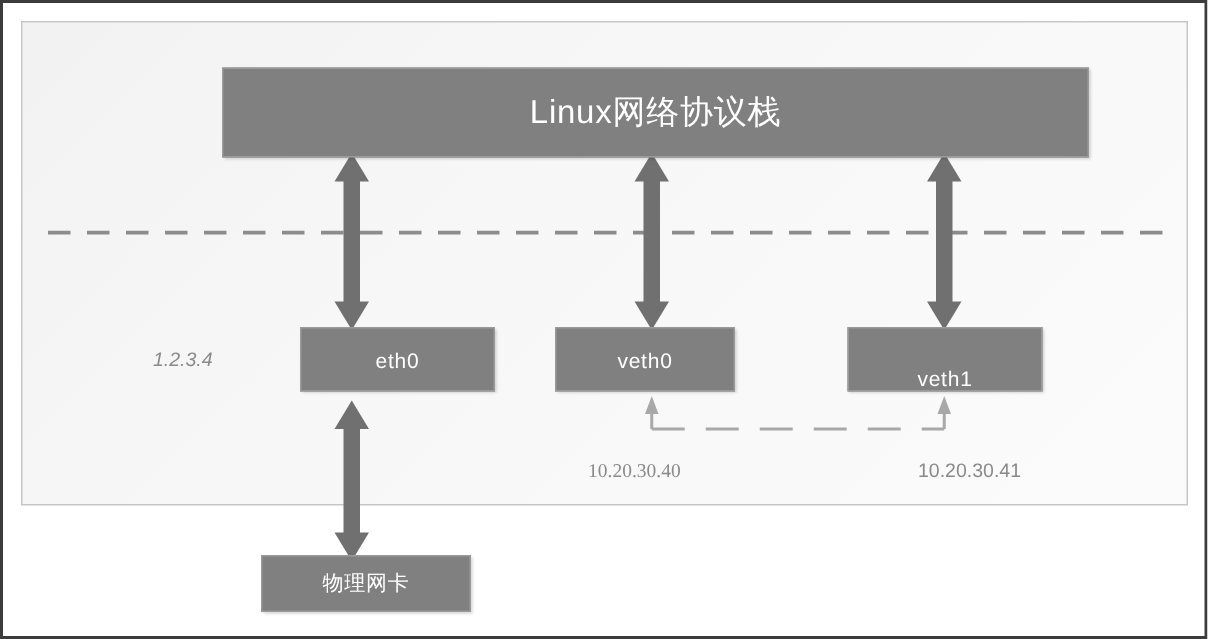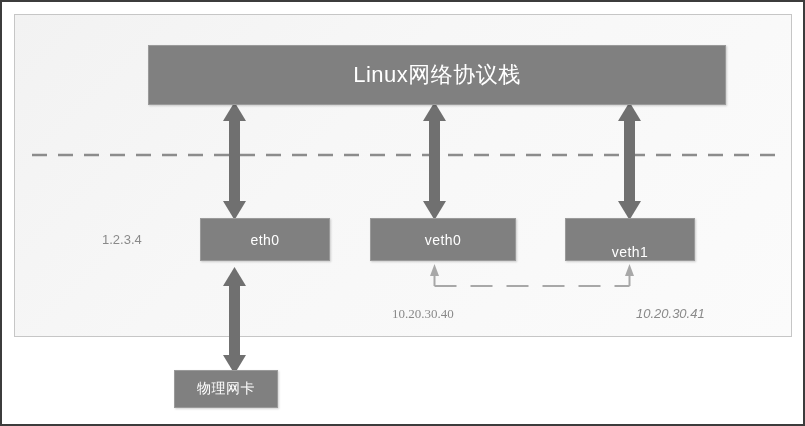--- a/index.html
+++ b/index.html
@@ -43,33 +43,33 @@
     letter-spacing: 0.5px;
   }
   #stack-box {
     left: 146px;
     top: 43px;
     width: 578px;
     height: 60px;
     font-size: 22px;
   }
   #eth0-box   { left: 168px; top: 216px; width: 130px; height: 43px; font-size: 14px; margin-left: 30px; }
-  #veth0-box  { left: 368px; top: 216px; width: 146px; height: 43px; font-size: 14px; }
+  #veth0-box  { left: 368px; top: 216px; width: 120px; height: 43px; font-size: 14px; }
   #veth1-box  { left: 563px; top: 216px; width: 130px; height: 43px; font-size: 14px; align-items: flex-end; }
-  #nic-box    { left: 172px; top: 368px; width: 104px; height: 38px; font-size: 14px; }
+  #nic-box    { left: 172px; top: 368px; width: 140px; height: 38px; font-size: 14px; }
 
   .vlabel {
     position: absolute;
     color: #8a8a8a;
     font-size: 13px;
     white-space: nowrap;
   }
-  #eth0-ip  { left: 100px; top: 230px; }
+  #eth0-ip  { left: 100px; top: 230px; font-style: italic; }
   #veth0-ip { left: 390px; top: 304px; font-family: Liberation Serif, serif; }
-  #veth1-ip { left: 634px; top: 304px; font-style: italic; }
+  #veth1-ip { left: 610px; top: 304px; }
 
   svg.layer {
     position: absolute;
     left: 0;
     top: 0;
     width: 805px;
     height: 426px;
     overflow: visible;
     pointer-events: none;
   }

